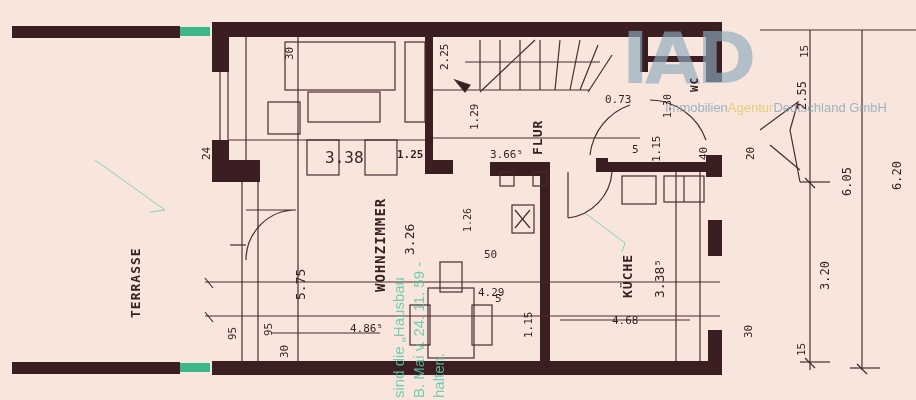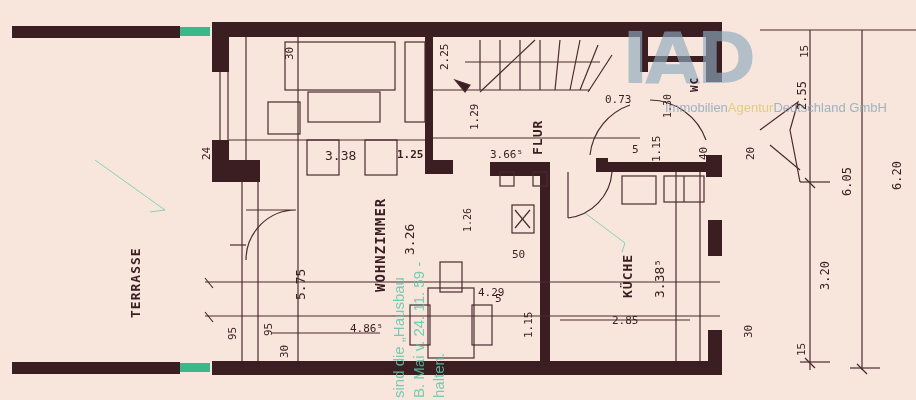--- a/index.html
+++ b/index.html
@@ -168,40 +168,40 @@
 <div class="lbl room rot" style="left:530px; top:155px;">FLUR</div>
 <div class="lbl room rot" style="left:620px; top:298px;">KÜCHE</div>
 <div class="lbl room rot" style="left:688px; top:92px; font-size:11px;">WC</div>
 
 <div class="lbl dim rot" style="left:402px; top:255px; font-size:13px;">3.26</div>
 <div class="lbl dim rot" style="left:652px; top:298px; font-size:13px;">3.38⁵</div>
 <div class="lbl dim" style="left:490px; top:148px;text-align:center;">3.66⁵</div>
 
 <div class="lbl dim rot" style="left:293px; top:300px; font-size:13px;">5.75</div>
 <div class="lbl dim" style="left:350px; top:322px;">4.86⁵</div>
-<div class="lbl dim" style="left:612px; top:314px;">2.85</div>
+<div class="lbl dim" style="left:612px; top:314px;">4.68</div>
 <div class="lbl dim rot" style="left:818px; top:290px; font-size:12px;">3.20</div>
 <div class="lbl dim rot" style="left:840px; top:196px; font-size:12px;">6.05</div>
 <div class="lbl dim rot" style="left:890px; top:190px; font-size:12px;">6.20</div>
 <div class="lbl dim rot" style="left:795px; top:110px; font-size:12px;">2.55</div>
 <div class="lbl dim rot" style="left:798px; top:58px;">15</div>
 <div class="lbl dim rot" style="left:795px; top:356px;">15</div>
 <div class="lbl dim rot" style="left:438px; top:70px;">2.25</div>
 <div class="lbl dim rot" style="left:468px; top:130px;">1.29</div>
 <div class="lbl dim rot" style="left:462px; top:232px; font-size:10px;">1.26</div>
 <div class="lbl dim rot" style="left:662px; top:118px; font-size:10px;">1.30</div>
 <div class="lbl dim" style="left:605px; top:93px;">0.73</div>
 <div class="lbl dim rot" style="left:283px; top:60px;">30</div>
 <div class="lbl dim rot" style="left:278px; top:358px;">30</div>
 <div class="lbl dim rot" style="left:742px; top:338px;">30</div>
 <div class="lbl dim" style="left:397px; top:148px;font-weight:bold;">1.25</div>
 <div class="lbl dim rot" style="left:522px; top:338px;">1.15</div>
 <div class="lbl dim rot" style="left:650px; top:162px;">1.15</div>
-<div class="lbl dim" style="left:325px; top:148px; font-size:13px;">3.38</div>
-<div class="lbl dim" style="left:512px; top:248px;">50</div>
+<div class="lbl dim" style="left:325px; top:148px; font-size:16px;">3.38</div>
+<div class="lbl dim" style="left:484px; top:248px;">50</div>
 <div class="lbl dim" style="left:478px; top:286px;">4.29</div>
 <div class="lbl dim rot" style="left:226px; top:340px;">95</div>
 <div class="lbl dim rot" style="left:262px; top:336px;">95</div>
 <div class="lbl dim rot" style="left:200px; top:160px;">24</div>
 <div class="lbl dim rot" style="left:697px; top:160px;">40</div>
 <div class="lbl dim rot" style="left:744px; top:160px;">20</div>
 <div class="lbl dim" style="left:632px; top:143px;">5</div>
 <div class="lbl dim" style="left:495px; top:292px;">5</div>
 
 <div class="stamp" style="left:390px; top:398px;">sind die „Hausbau</div>

